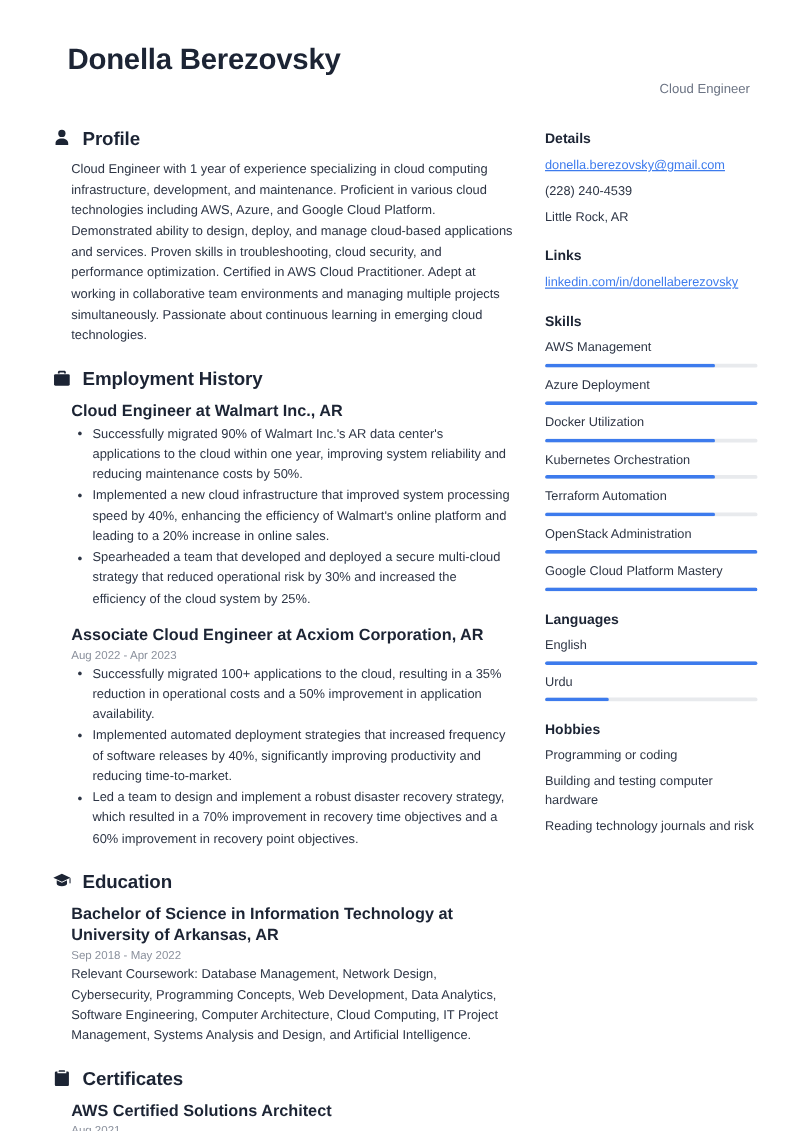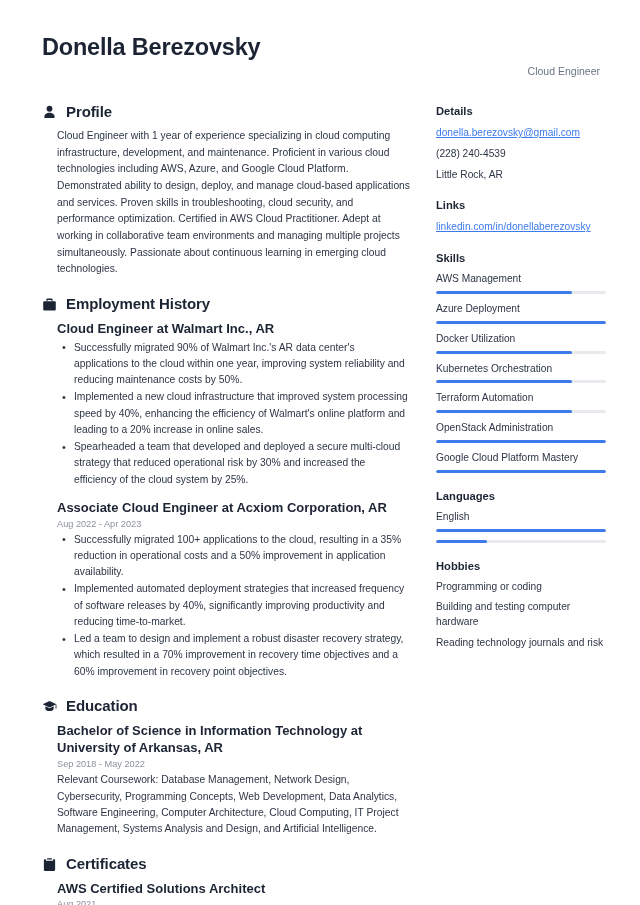--- a/index.html
+++ b/index.html
@@ -6,35 +6,35 @@
   html, body {
     width: 640px; height: 905px;
     background: #ffffff;
     font-family: "Liberation Sans", sans-serif;
     color: #222b3a;
     overflow: hidden;
   }
   .page { width: 640px; height: 905px; padding: 34px 40px 0 42px; position: relative; }
 
   
-  .header { margin-bottom: 26px; }
+  .header { margin-bottom: 26px; margin-left: 12px; }
   .name {
     font-size: 23.5px; font-weight: bold; letter-spacing: -0.2px;
     color: #1c2434; line-height: 1.15;
   }
   .job-title { font-size: 10.5px; color: #6c7484; margin-top: 4px; text-align: right; }
 
   
   .cols { display: flex; align-items: flex-start; }
   .col-main { width: 368px; flex: 0 0 368px; }
   .col-side { width: 170px; flex: 0 0 170px; margin-left: 26px; padding-top: 2px; }
 
   
   .section { margin-bottom: 17px; }
-  .section-head { display: flex; align-items: flex-end; gap: 9px; margin-bottom: 8px; }
+  .section-head { display: flex; align-items: flex-start; gap: 9px; margin-bottom: 8px; }
   .section-icon { width: 15px; height: 15px; display: block; flex: 0 0 15px; color: #1c2434; }
   .section-icon svg { display: block; width: 15px; height: 15px; fill: #1c2434; }
   .section-title { font-size: 15px; font-weight: bold; color: #1c2434; letter-spacing: -0.1px; }
 
   .section-body { padding-left: 15px; }
   .para { font-size: 10.3px; line-height: 1.62; color: #2d3545; }
 
   .entry { margin-bottom: 11px; }
   .entry:last-child { margin-bottom: 0; }
   .entry-title { font-size: 13px; font-weight: bold; color: #1c2434; line-height: 1.35; }
@@ -238,20 +238,21 @@
 
       <div class="side-block">
         <div class="side-title">Languages</div>
         <div class="meter-row">
           <div class="meter-label">English</div>
           <div class="meter-track">
             <div class="meter-fill" style="width: 100%; background: rgb(61, 123, 237);"></div>
           </div>
         </div>
         <div class="meter-row">
+          <div class="meter-label">Urdu</div>
           <div class="meter-track">
             <div class="meter-fill" style="width: 30%; background: rgb(61, 123, 237);"></div>
           </div>
         </div>
       </div>
 
       <div class="side-block">
         <div class="side-title">Hobbies</div>
         <div class="hobby">Programming or coding</div>
         <div class="hobby">Building and testing computer hardware</div>

